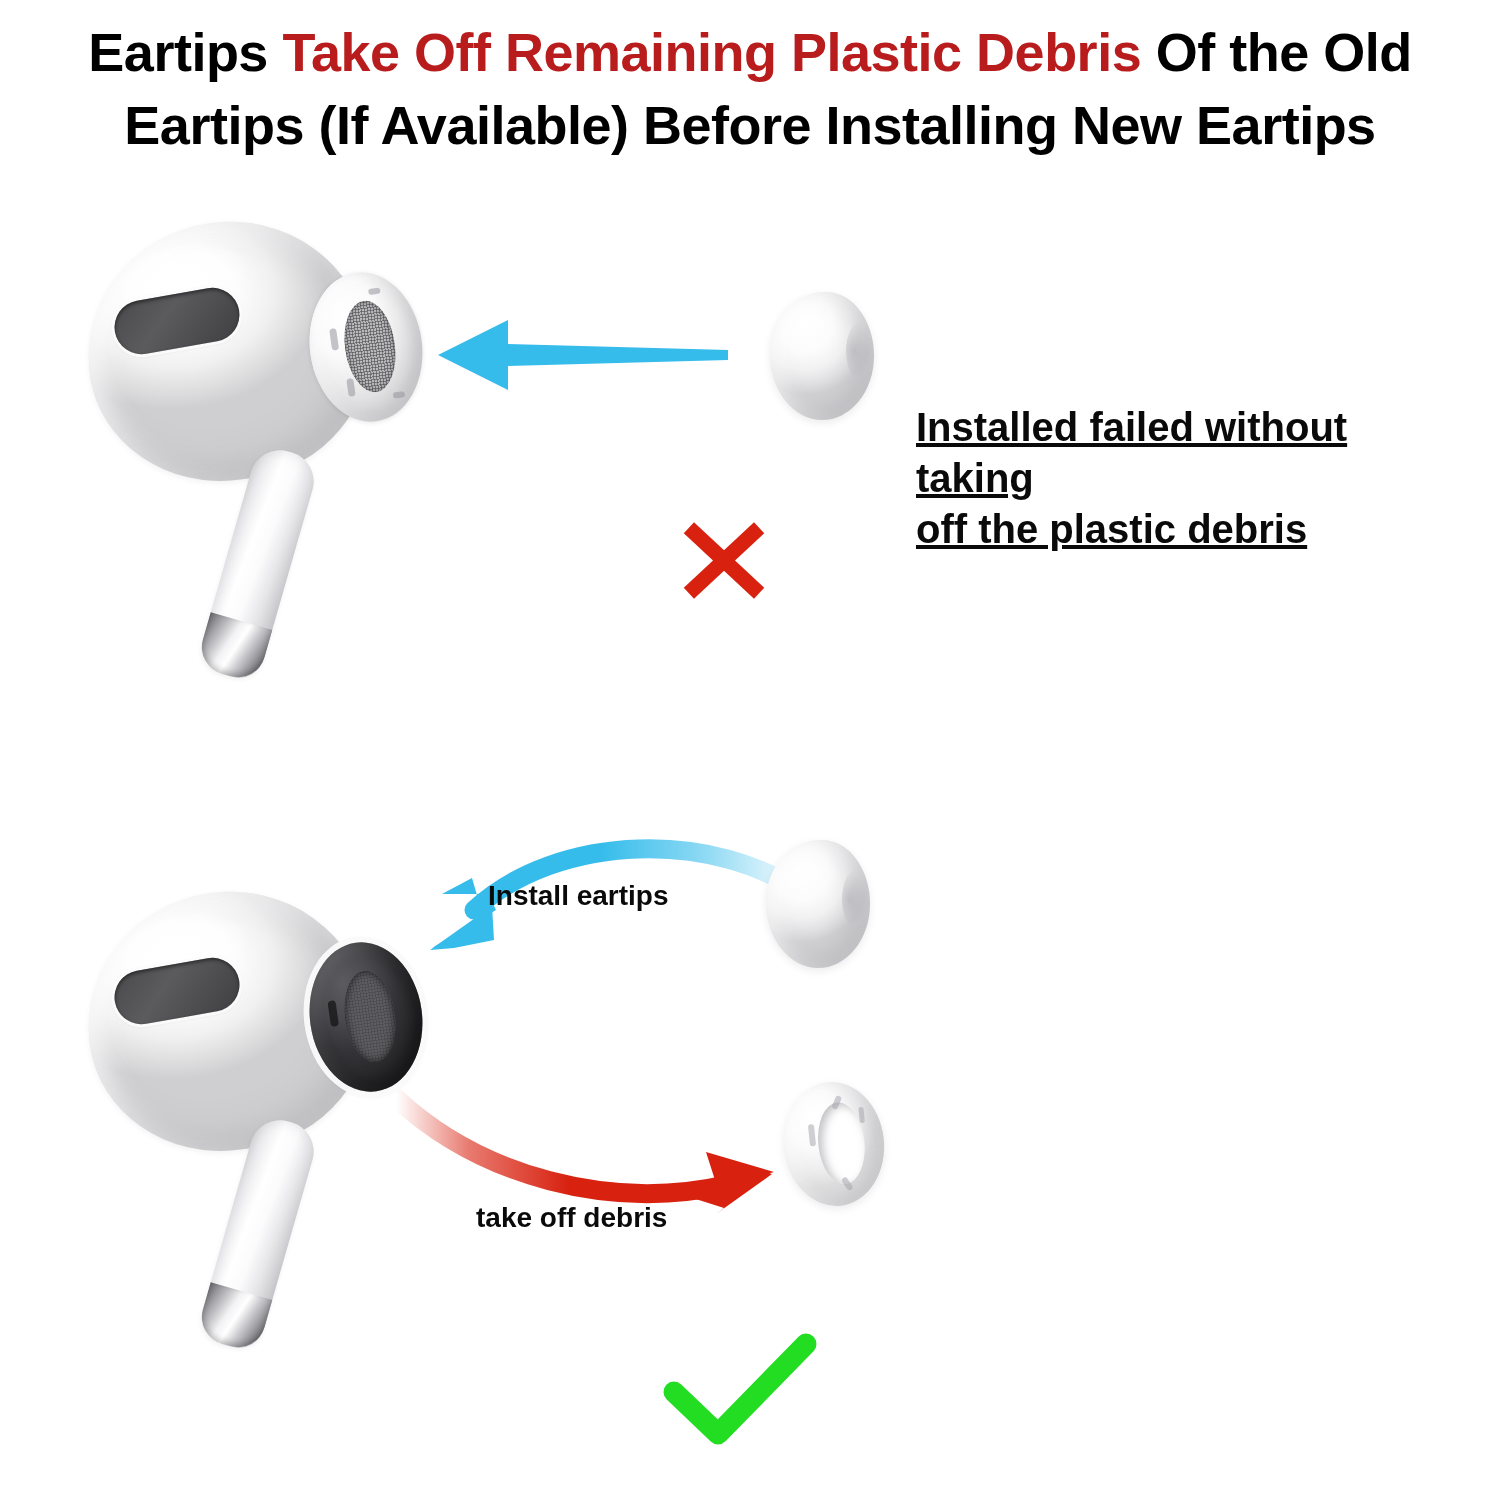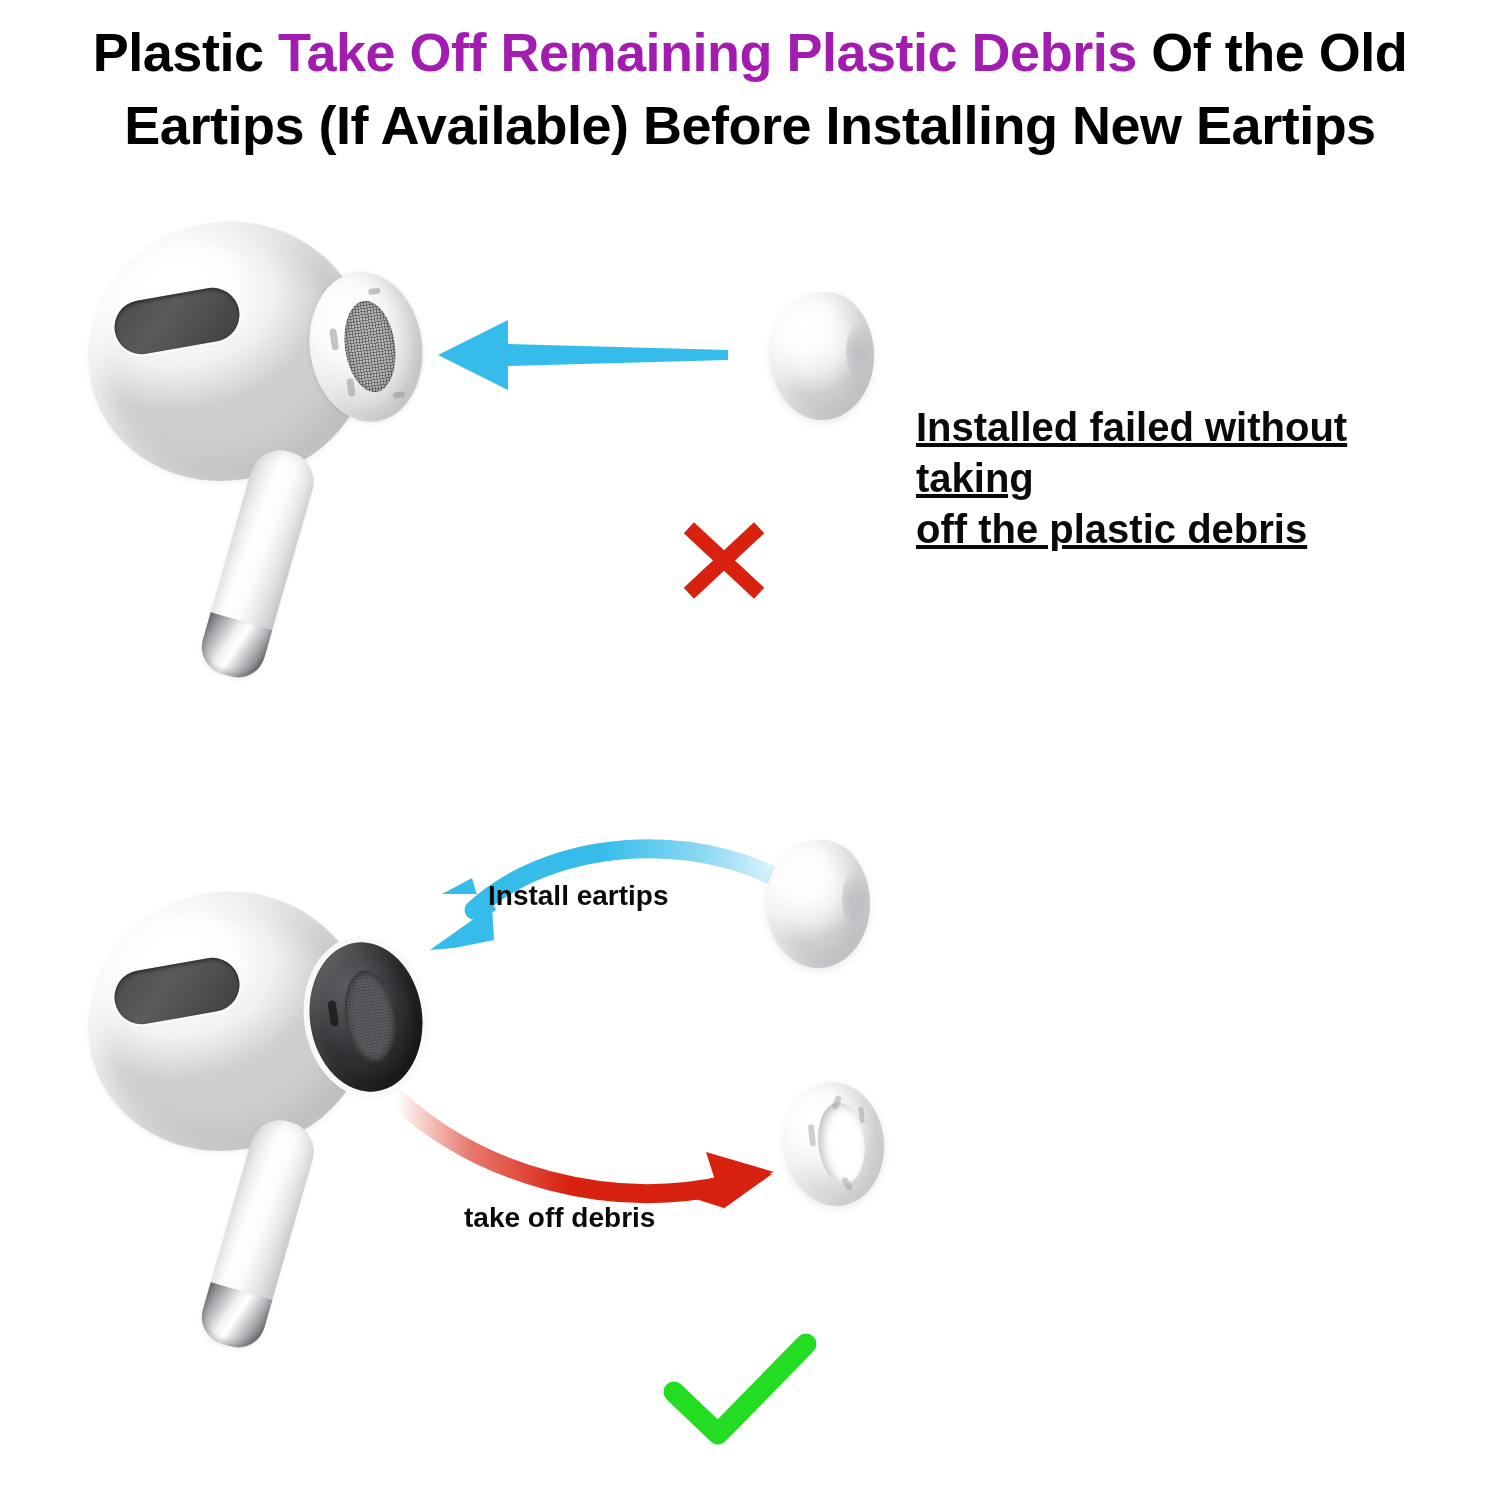--- a/index.html
+++ b/index.html
@@ -23,21 +23,21 @@
     top: 16px;
     width: 1500px;
     text-align: center;
     font-family: "Liberation Sans", sans-serif;
     font-weight: bold;
     font-size: 54px;
     line-height: 1.35;
     color: #000000;
     letter-spacing: -0.5px;
   }
-  .title-em { color: #a21caf; }
+  .title-em { color: #b91c1c; }
 
   
   .caption {
     position: absolute;
     font-family: "Liberation Sans", sans-serif;
     font-weight: bold;
     color: #0a0a0a;
     line-height: 1.28;
     white-space: pre-line;
   }
@@ -238,21 +238,21 @@
 
   
   .check-mark { position: absolute; }
 </style>
 </head>
 <body>
 
 <div id="page">
 
   <div class="title-block">
-    <span>Plastic </span><span class="title-em">Take Off Remaining Plastic Debris</span><span> Of the Old</span><br>
+    <span>Eartips </span><span class="title-em">Take Off Remaining Plastic Debris</span><span> Of the Old</span><br>
     <span>Eartips (If Available) Before Installing New Eartips</span>
   </div>
 
   <div class="airpod" style="left:88px; top:222px; width:400px; height:480px;">
     <div class="pod-body" style="left:0px; top:0px;"></div>
     <div class="pod-vent" style="left:26px; top:72px;"></div>
     <div class="pod-stem" style="left:170px; top:230px; transform: rotate(16deg); transform-origin: 50% 0%;">
       <div class="pod-stem-tip"></div>
     </div>
 
@@ -318,21 +318,21 @@
         <stop offset="22%" stop-color="#D8210F" stop-opacity="0.6"></stop>
         <stop offset="52%" stop-color="#D8210F" stop-opacity="1"></stop>
         <stop offset="100%" stop-color="#D8210F" stop-opacity="1"></stop>
       </linearGradient>
     </defs>
     <path d="M 16 8 C 100 86 230 122 350 94" fill="none" stroke="url(#redFade)" stroke-width="19" stroke-linecap="round"></path>
     <polygon points="392,84 330,64 340,88 300,104 344,118 336,124" fill="#D8210F"></polygon>
     <polygon points="394,82 326,62 342,112 306,108" fill="#D8210F"></polygon>
   </svg>
 
-  <div class="caption caption-md" style="left:464px; top:1200px;">take off debris</div>
+  <div class="caption caption-md" style="left:476px; top:1200px;">take off debris</div>
 
   <div class="debris-ring" style="left:784px; top:1082px;">
     <div class="debris-hole"></div>
     <div class="debris-slot" style="left:26px; top:40px; width:6px; height:22px;"></div>
     <div class="debris-slot" style="left:54px; top:14px; width:6px; height:14px; transform:rotate(28deg);"></div>
     <div class="debris-slot" style="left:56px; top:96px; width:6px; height:14px; transform:rotate(-28deg);"></div>
     <div class="debris-slot" style="left:78px; top:28px; width:5px; height:16px;"></div>
   </div>
 
   <svg class="check-mark" style="left:656px; top:1330px;" width="170" height="120" viewBox="0 0 170 120">

